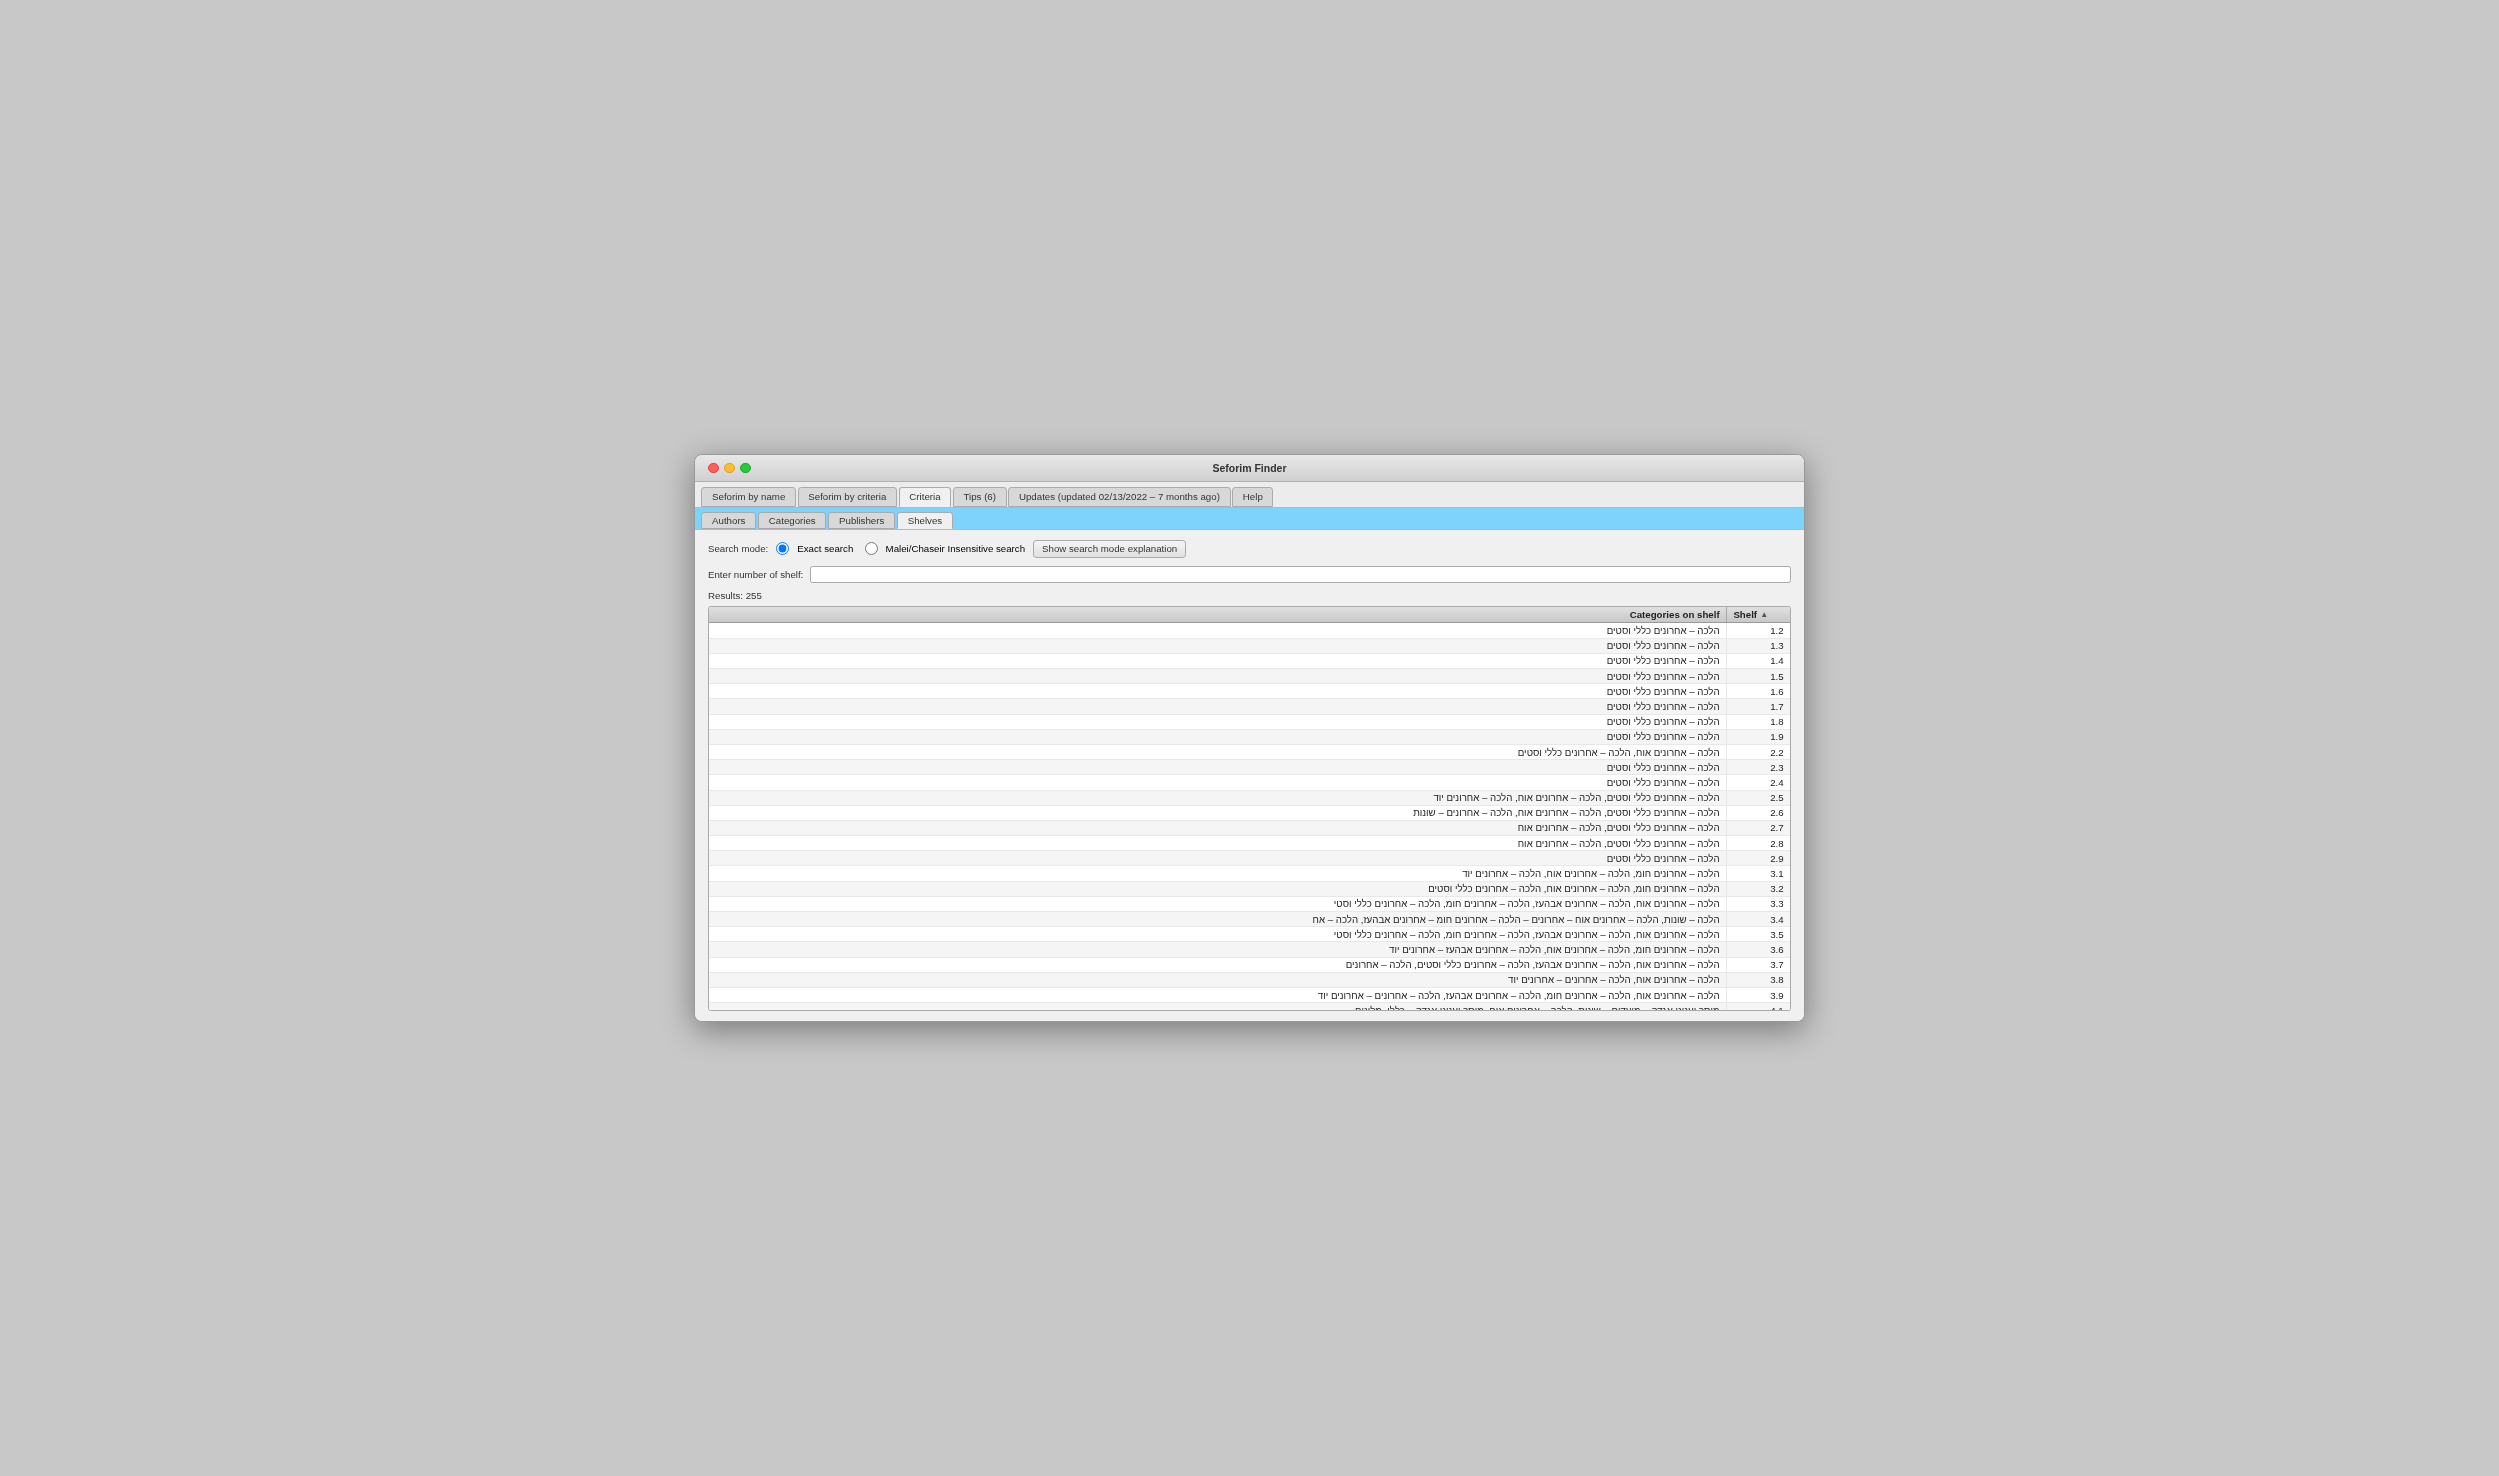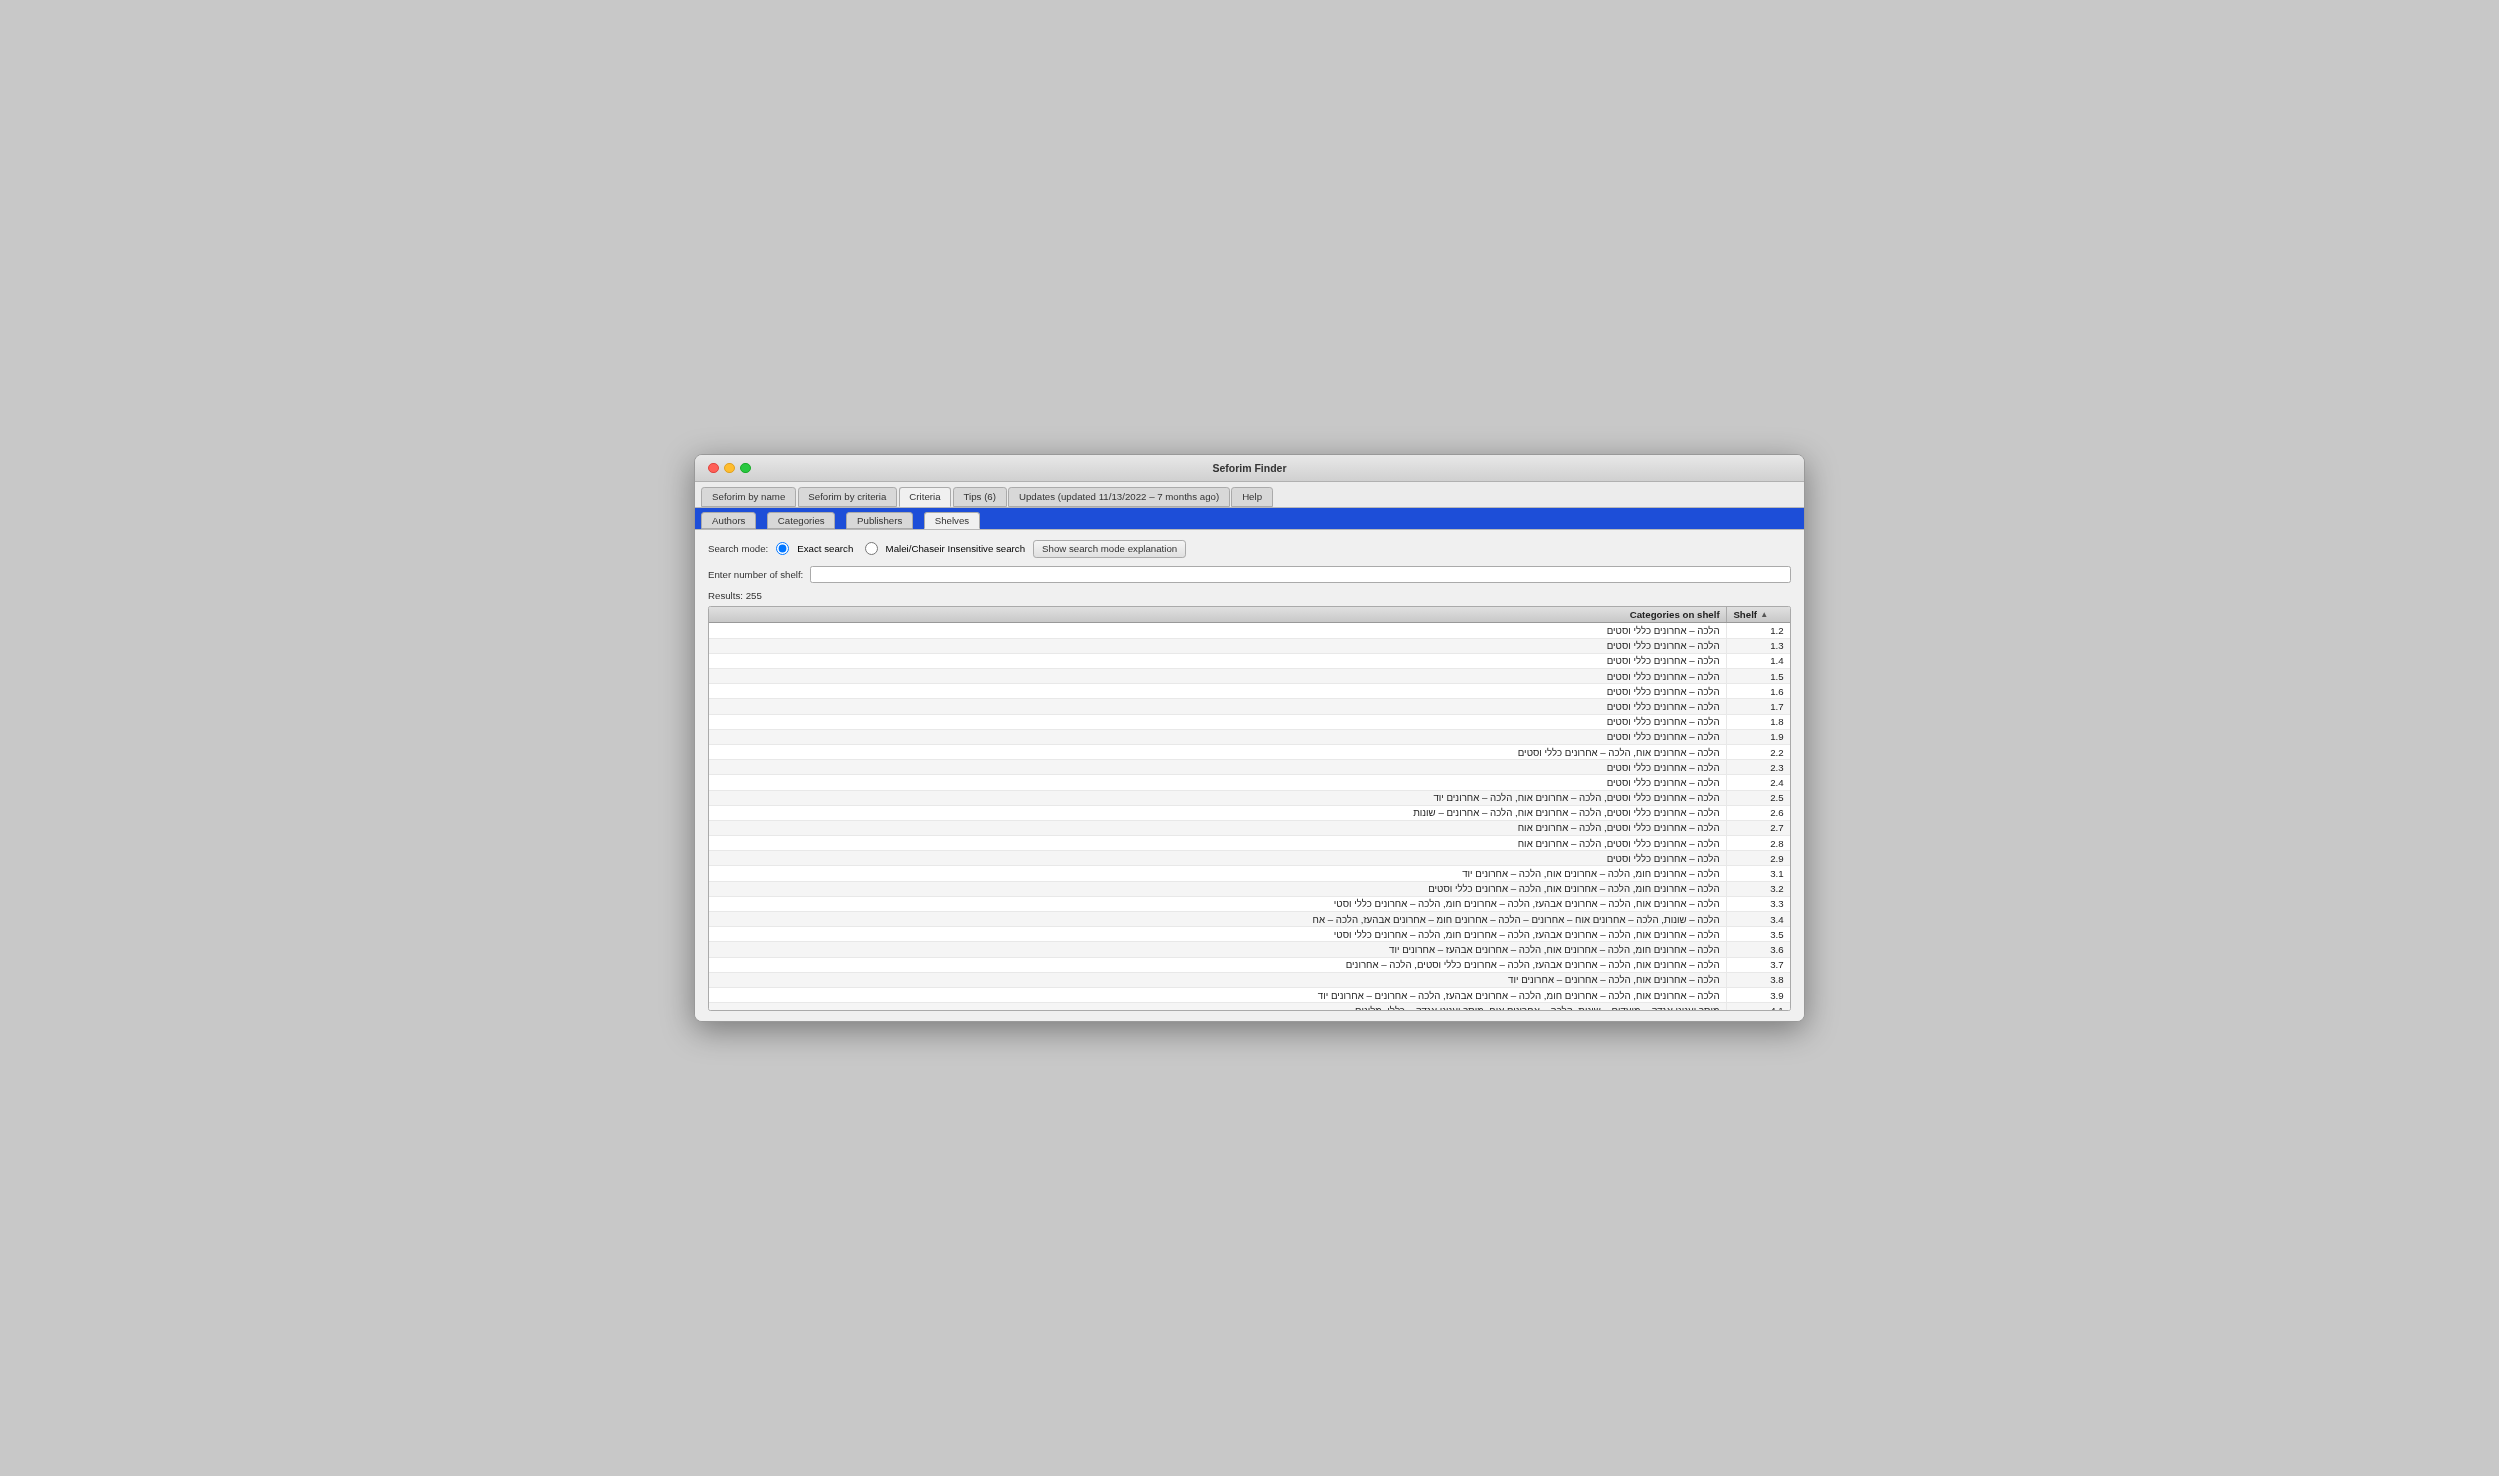--- a/index.html
+++ b/index.html
@@ -85,23 +85,23 @@
     .tab.active {
       background: #f0f0f0;
       border-bottom: 0.8px solid #f0f0f0;
       font-weight: 500;
     }
 
     .sub-tabs {
       display: flex;
       align-items: center;
       padding: 4px 6.4px 0 6.4px;
-      background: #1d4ed8;
+      background: #7dd3fc;
       border-bottom: 0.8px solid #b8b8b8;
-      gap: 11px;
+      gap: 2px;
     }
 
     .sub-tab {
       padding: 2.4px 9.7px;
       border: 0.8px solid #aaa;
       border-radius: 3.2px 3.2px 0 0;
       background: #d8d8d8;
       cursor: pointer;
       font-size: 9.7px;
       color: #333;
@@ -308,21 +308,21 @@
       <div class="traffic-light maximize"></div>
     </div>
     <span class="title-bar-title">Seforim Finder</span>
   </div>
 
   <div class="main-tabs">
     <div class="tab">Seforim by name</div>
     <div class="tab">Seforim by criteria</div>
     <div class="tab active">Criteria</div>
     <div class="tab">Tips (6)</div>
-    <div class="tab">Updates (updated 11/13/2022 – 7 months ago)</div>
+    <div class="tab">Updates (updated 02/13/2022 – 7 months ago)</div>
     <div class="tab">Help</div>
   </div>
 
   <div class="sub-tabs">
     <div class="sub-tab">Authors</div>
     <div class="sub-tab">Categories</div>
     <div class="sub-tab">Publishers</div>
     <div class="sub-tab active">Shelves</div>
   </div>
 

